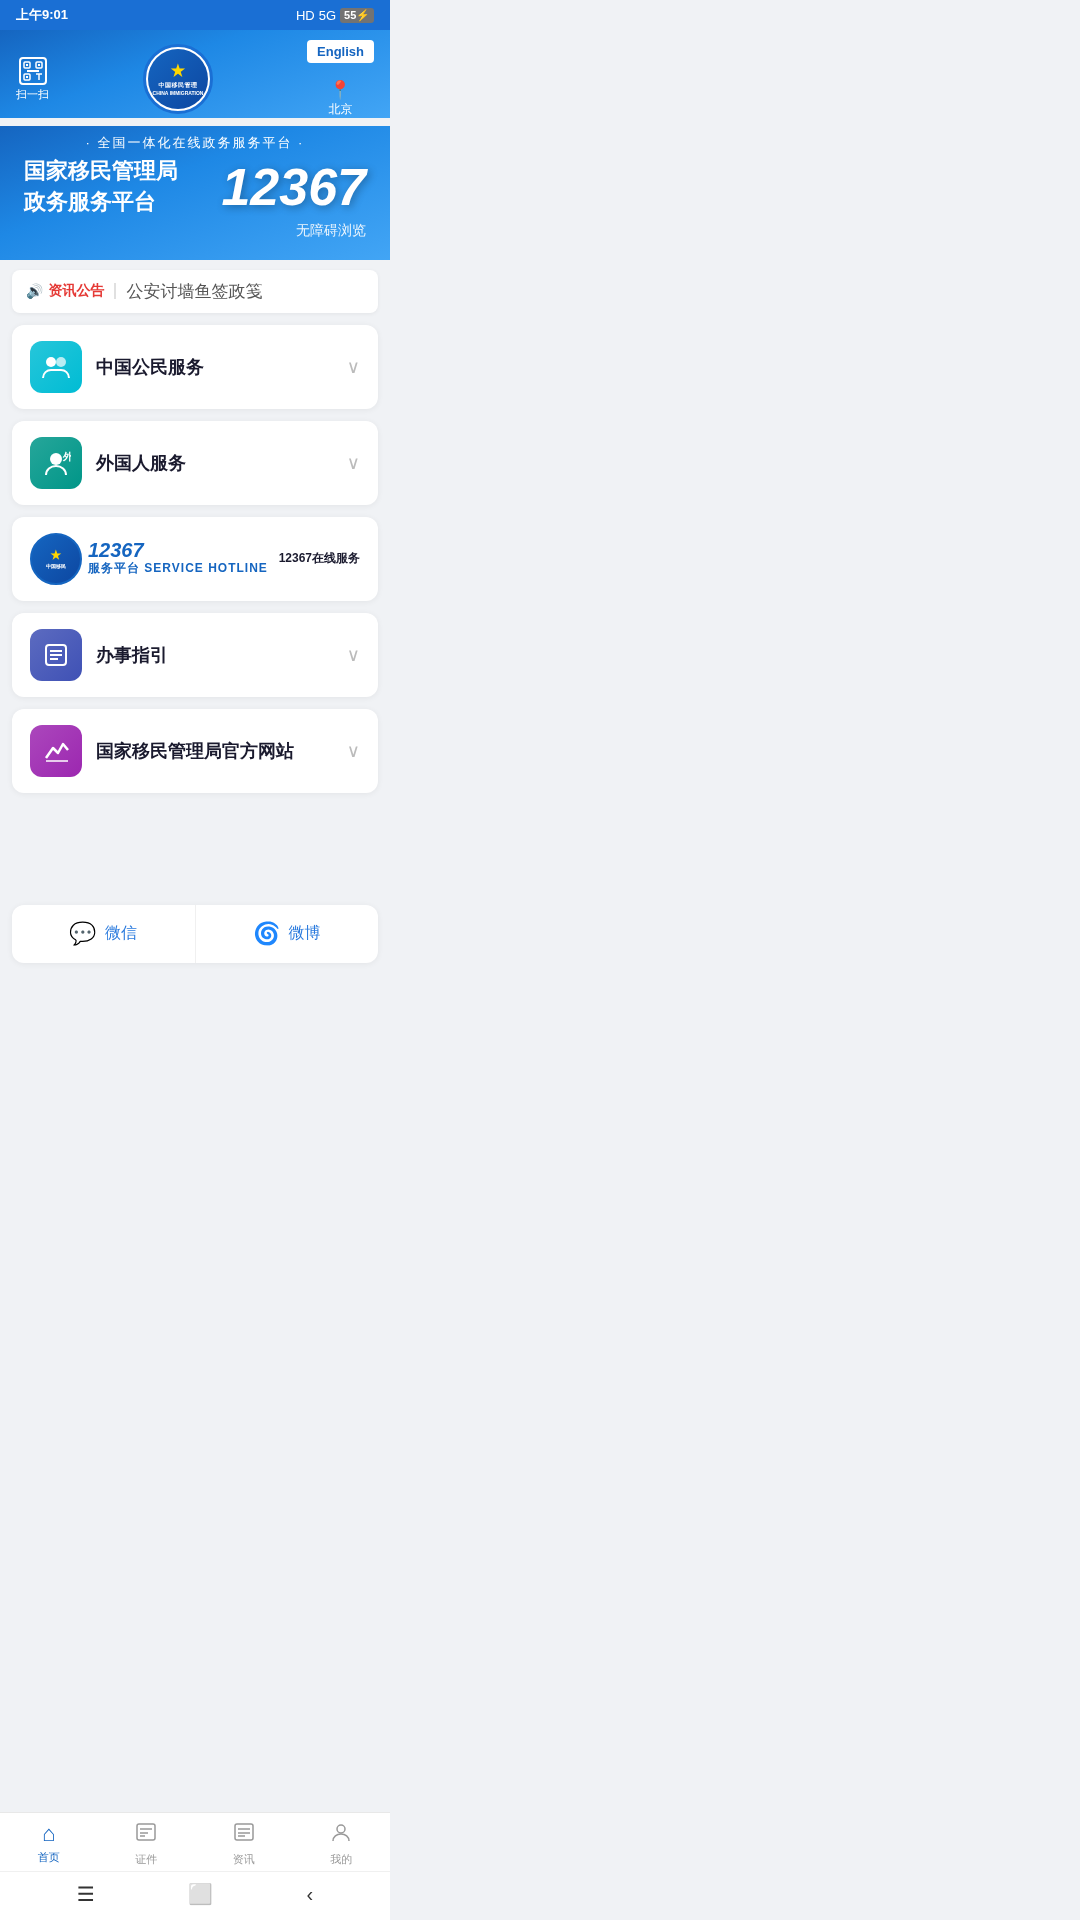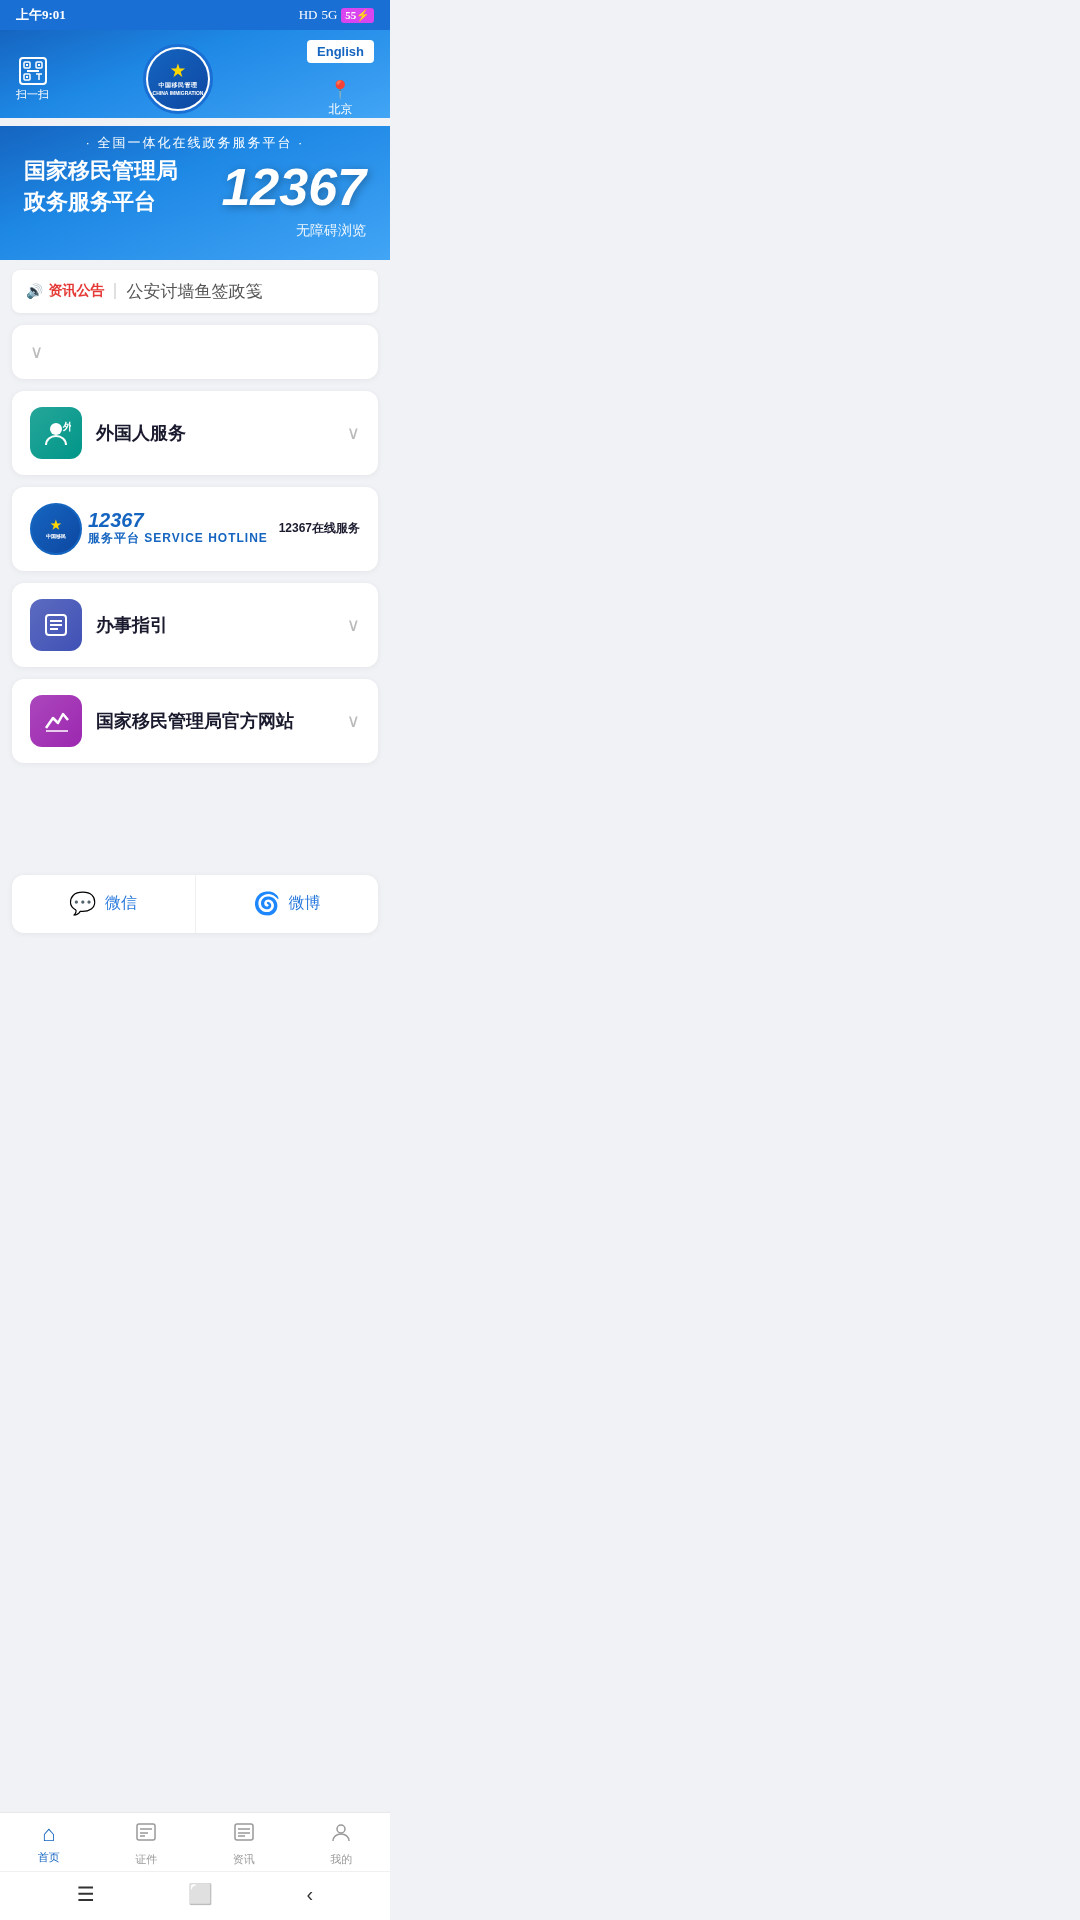--- a/index.html
+++ b/index.html
@@ -15,28 +15,27 @@
     
     .status-bar {
       background: #1a6fd4;
       color: white;
       display: flex;
       justify-content: space-between;
       align-items: center;
       padding: 6px 16px;
       font-size: 13px;
       height: 30px;
-      font-family: Liberation Serif, serif;
     }
     .status-left { font-weight: 600; }
     .status-icons { display: flex; gap: 4px; align-items: center; }
     .battery-icon {
       display: inline-flex;
       align-items: center;
-      background: #d946ef;
+      background: #737373;
       border-radius: 3px;
       padding: 1px 4px;
       font-size: 11px;
       color: white;
       font-weight: bold;
     }
 
     
     .header {
       background: linear-gradient(160deg, #1565c0 0%, #1e88e5 40%, #42a5f5 100%);
@@ -471,20 +470,30 @@
   <div class="news-ticker">
     <div class="news-label">
       <span class="speaker">🔊</span>
       <span>资讯公告</span>
     </div>
     <div class="news-divider"></div>
     <div class="news-text">公安讨墙鱼签政笺</div>
   </div>
 
   <div class="service-card">
+    <div class="service-left">
+      <div class="service-icon icon-cyan">
+        <svg width="30" height="30" viewBox="0 0 30 30" fill="none">
+          <circle cx="10" cy="10" r="5" fill="white"></circle>
+          <circle cx="20" cy="10" r="5" fill="rgba(255,255,255,0.7)"></circle>
+          <path d="M2 26c0-5 4-8 8-8h10c4 0 8 3 8 8" stroke="white" stroke-width="2" fill="none"></path>
+        </svg>
+      </div>
+      <span class="service-name">中国公民服务</span>
+    </div>
     <span class="chevron-down">∨</span>
   </div>
 
   <div class="service-card">
     <div class="service-left">
       <div class="service-icon icon-teal">
         <svg width="30" height="30" viewBox="0 0 30 30" fill="none">
           <circle cx="15" cy="11" r="6" fill="white"></circle>
           <path d="M5 27c0-5.5 4.5-9 10-9s10 3.5 10 9" stroke="white" stroke-width="2" fill="none"></path>
           <text x="22" y="12" font-size="10" fill="white" font-weight="bold">外</text>

